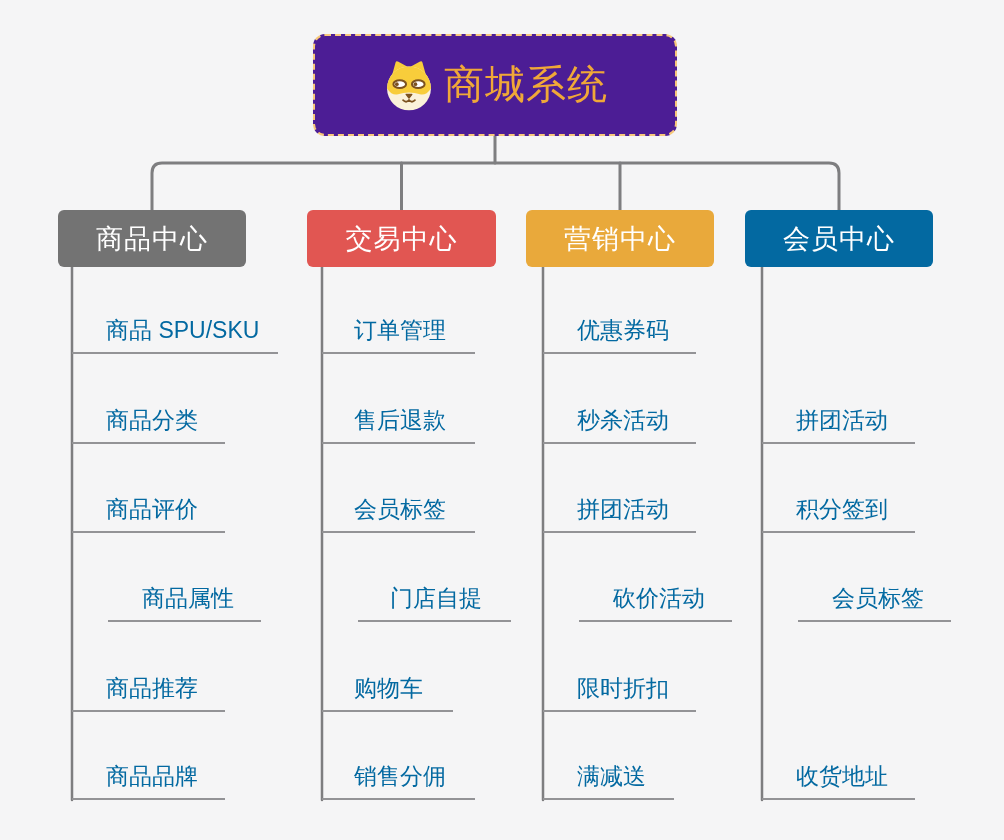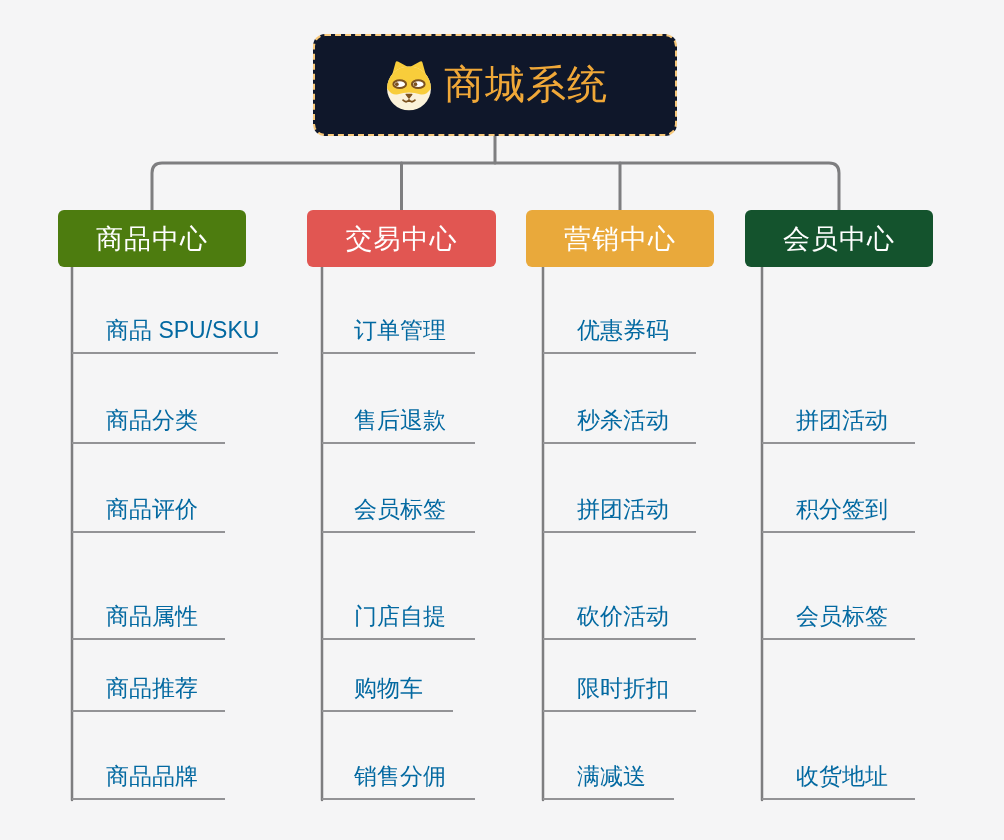--- a/index.html
+++ b/index.html
@@ -22,21 +22,21 @@
     pointer-events: none;
   }
   .connectors path { fill: none; stroke-linecap: round; }
   .tree-lines path { stroke-width: 3px; }
   .spine-lines path { stroke-width: 2.5px; }
 
   .root-node {
     position: absolute;
     left: 313px; top: 34px;
     width: 364px; height: 102px;
-    background: #0f172a;
+    background: #4c1d95;
     border: 2px dashed #f7c87a;
     border-radius: 12px;
     display: flex;
     align-items: center;
     justify-content: center;
     gap: 8px;
     cursor: pointer;
   }
   .root-title {
     font-size: 40px;
@@ -82,21 +82,21 @@
   }
   
   .c1 { left: 72px; }
   .c2 { left: 322px; padding-left: 32px; }
   .c3 { left: 543px; }
   .c4 { left: 762px; }
   
   .r1 { top: 310px; }
   .r2 { top: 400px; }
   .r3 { top: 489px; }
-  .r4 { top: 596px; }
+  .r4 { top: 578px; margin-left: 36px; }
   .r5 { top: 668px; }
   .r6 { top: 756px; }
   
   .lw { width: 206px; }
   .ln { width: 153px; }
   .ls { width: 131px; }
 </style>
 </head>
 <body>
 
@@ -126,30 +126,30 @@
       <ellipse cx="21" cy="31" rx="7.5" ry="4.6" fill="#ffffff" stroke="#7c5220" stroke-width="2.4"></ellipse>
       <circle cx="17.6" cy="31" r="2.2" fill="#7c5220"></circle>
       <ellipse cx="43" cy="31" rx="7.5" ry="4.6" fill="#ffffff" stroke="#7c5220" stroke-width="2.4"></ellipse>
       <circle cx="39.6" cy="31" r="2.2" fill="#7c5220"></circle>
       <path d="M28.6 43 h6.8 l-3.4 4.4 z" fill="#7c5220" stroke="#7c5220" stroke-width="1.5" stroke-linejoin="round"></path>
       <path d="M25 50 q3.5 3.6 7 0 q3.5 3.6 7 0" fill="none" stroke="#7c5220" stroke-width="2.2" stroke-linecap="round"></path>
     </svg>
     <span class="root-title" style="color: rgb(240, 168, 56);">商城系统</span>
   </div>
 
-  <div class="branch-node b0" style="background: #4d7c0f;">
+  <div class="branch-node b0" style="background: #737373;">
     <span>商品中心</span>
   </div>
   <div class="branch-node b2" style="background: rgb(233, 169, 59);">
     <span>营销中心</span>
   </div>
   <div class="branch-node b1" style="background: rgb(225, 86, 82);">
     <span>交易中心</span>
   </div>
-  <div class="branch-node b3" style="background: #14532d;">
+  <div class="branch-node b3" style="background: #0369a1;">
     <span>会员中心</span>
   </div>
 
   <div class="leaf c1 r1 lw">商品 SPU/SKU</div>
   <div class="leaf c1 r2 ln">商品分类</div>
   <div class="leaf c1 r3 ln">商品评价</div>
   <div class="leaf c1 r4 ln">商品属性</div>
   <div class="leaf c1 r5 ln">商品推荐</div>
   <div class="leaf c1 r6 ln">商品品牌</div>
 

